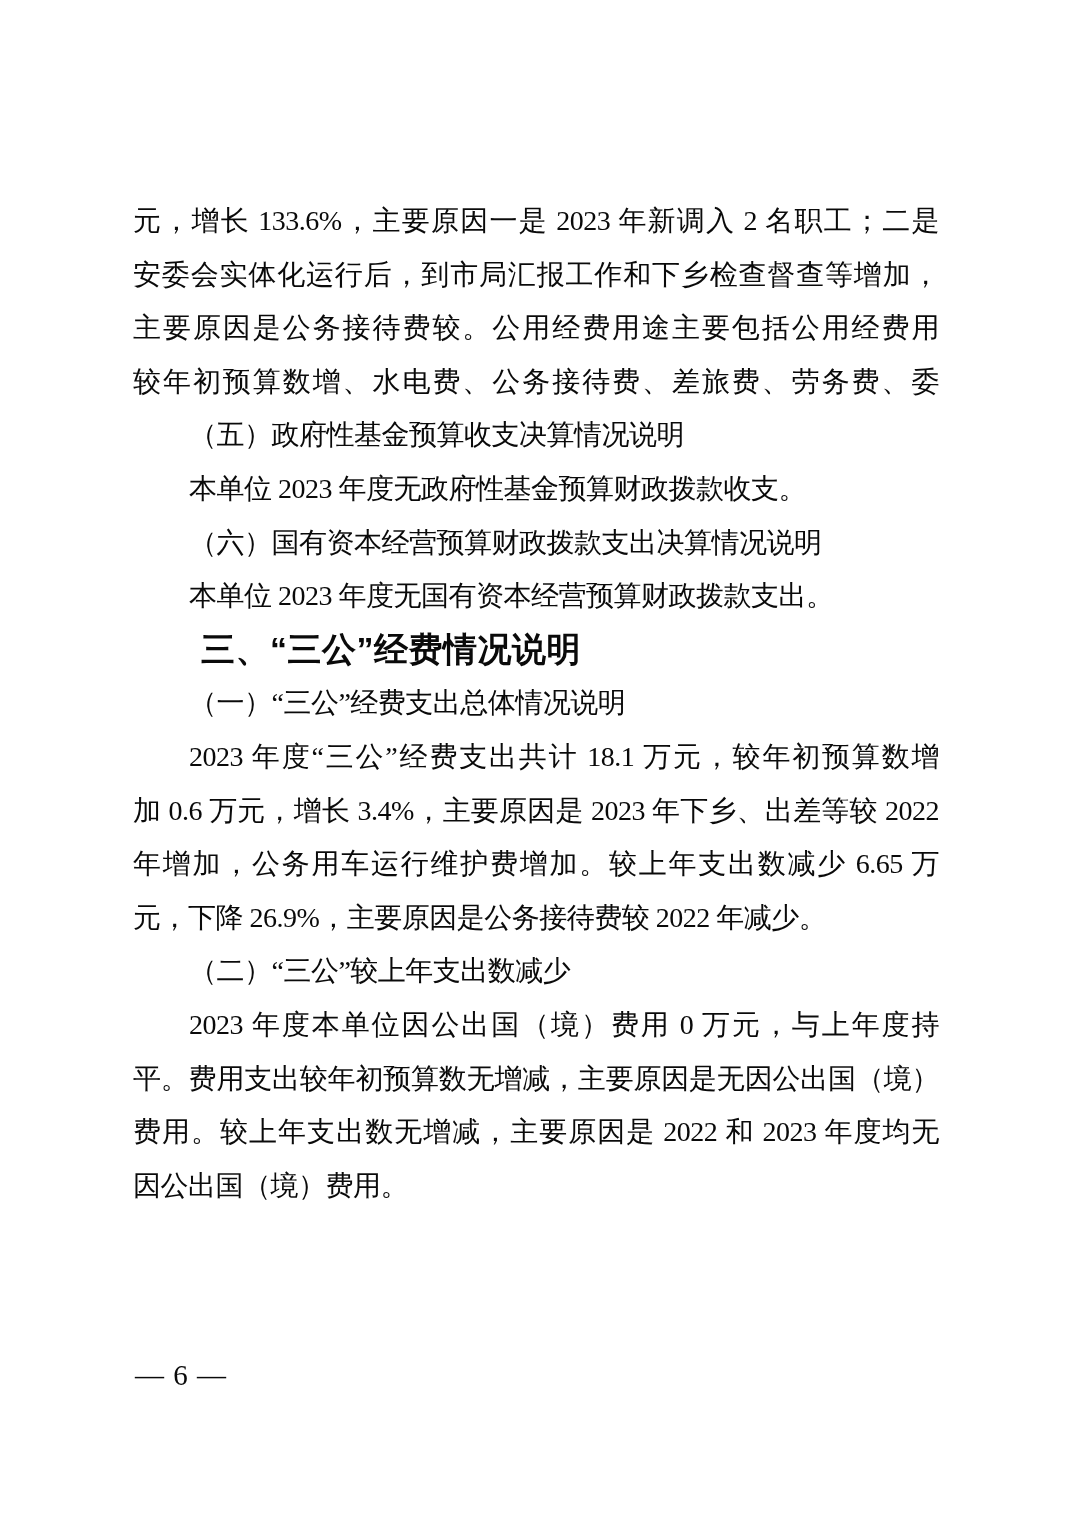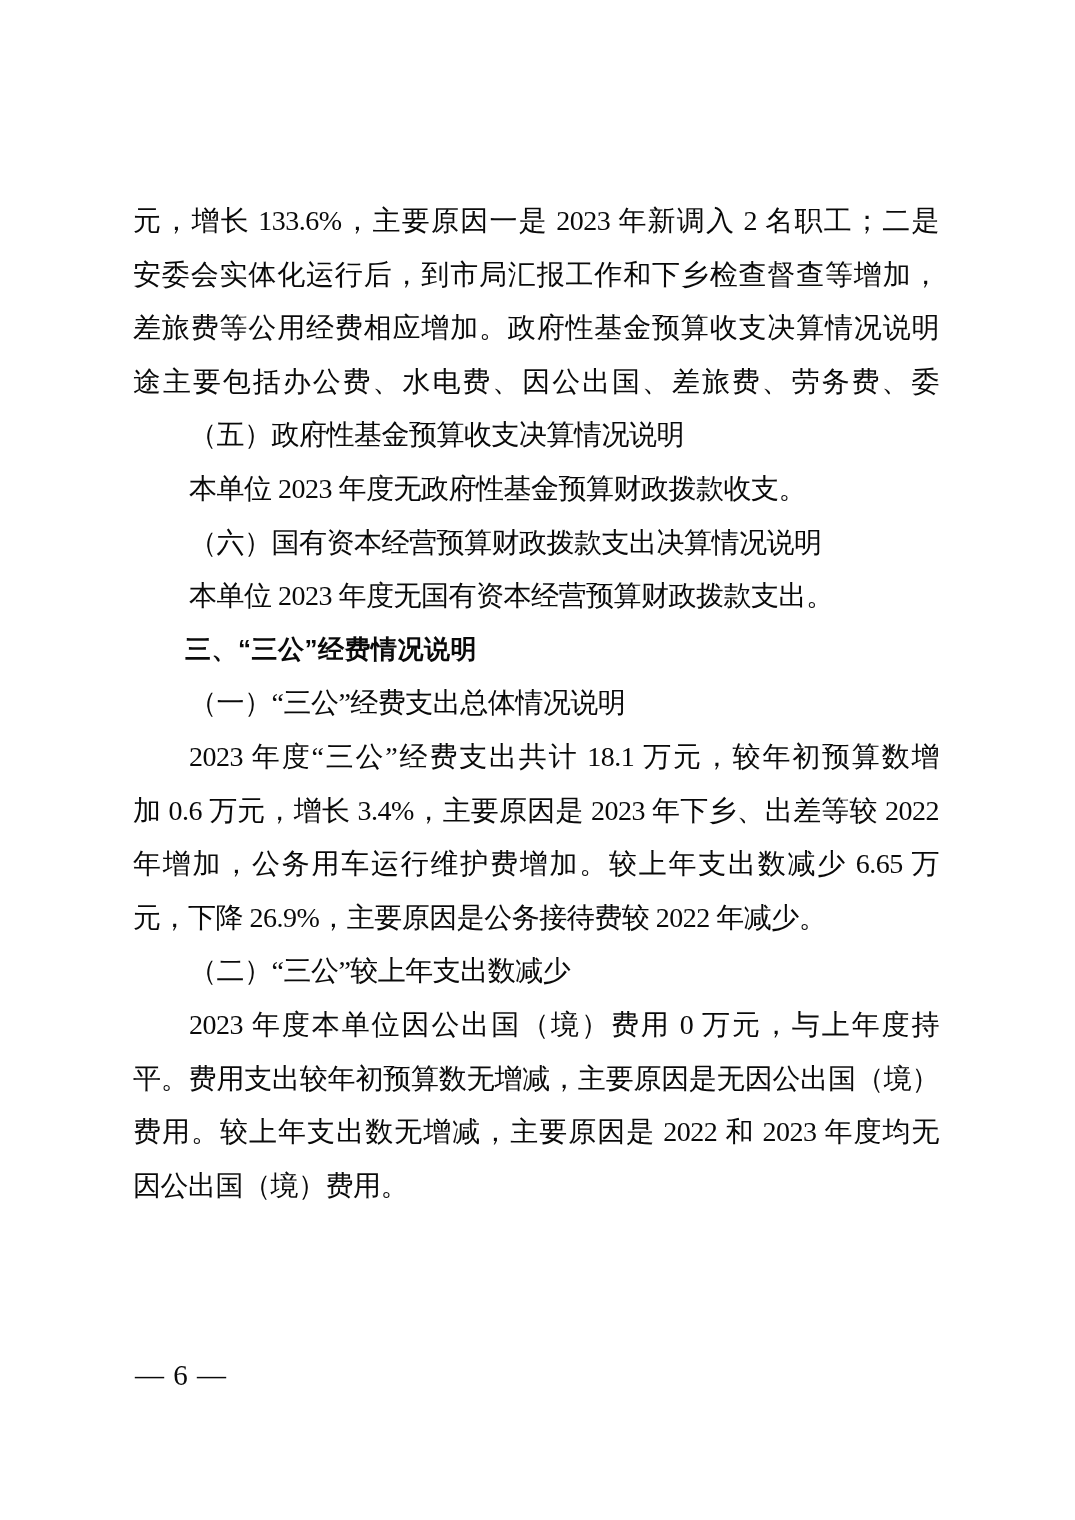--- a/index.html
+++ b/index.html
@@ -30,40 +30,40 @@
     white-space: normal;
     text-align: justify;
     text-align-last: justify;
   }
   .indent {
     text-indent: 2em;
   }
   .heading {
     font-family: "Liberation Sans", "DejaVu Sans", sans-serif;
     font-weight: 700;
-    font-size: 26px;
+    font-size: 34px;
     letter-spacing: 0.5px;
   }
   .page-number {
     position: absolute;
     left: 135px;
     top: 1349px;
     font-size: 29px;
     line-height: 53px;
     letter-spacing: 1px;
   }
 </style>
 </head>
 <body>
 
 <div class="content">
   <div class="line justify">元，增长 133.6%，主要原因一是 2023 年新调入 2 名职工；二是</div>
   <div class="line justify">安委会实体化运行后，到市局汇报工作和下乡检查督查等增加，</div>
-  <div class="line justify">差旅费等公用经费相应增加。政府性基金预算收支决算情况说明</div>
-  <div class="line justify">途主要包括办公费、水电费、因公出国、差旅费、劳务费、委</div>
+  <div class="line justify">主要原因是公务接待费较。公用经费用途主要包括公用经费用</div>
+  <div class="line justify">较年初预算数增、水电费、公务接待费、差旅费、劳务费、委</div>
   <div class="line indent">（五）政府性基金预算收支决算情况说明</div>
   <div class="line indent">本单位 2023 年度无政府性基金预算财政拨款收支。</div>
   <div class="line indent">（六）国有资本经营预算财政拨款支出决算情况说明</div>
   <div class="line indent">本单位 2023 年度无国有资本经营预算财政拨款支出。</div>
   <div class="line indent heading">三、“三公”经费情况说明</div>
   <div class="line indent">（一）“三公”经费支出总体情况说明</div>
   <div class="line indent justify">2023 年度“三公”经费支出共计 18.1 万元，较年初预算数增</div>
   <div class="line justify">加 0.6 万元，增长 3.4%，主要原因是 2023 年下乡、出差等较 2022</div>
   <div class="line justify">年增加，公务用车运行维护费增加。较上年支出数减少 6.65 万</div>
   <div class="line">元，下降 26.9%，主要原因是公务接待费较 2022 年减少。</div>

